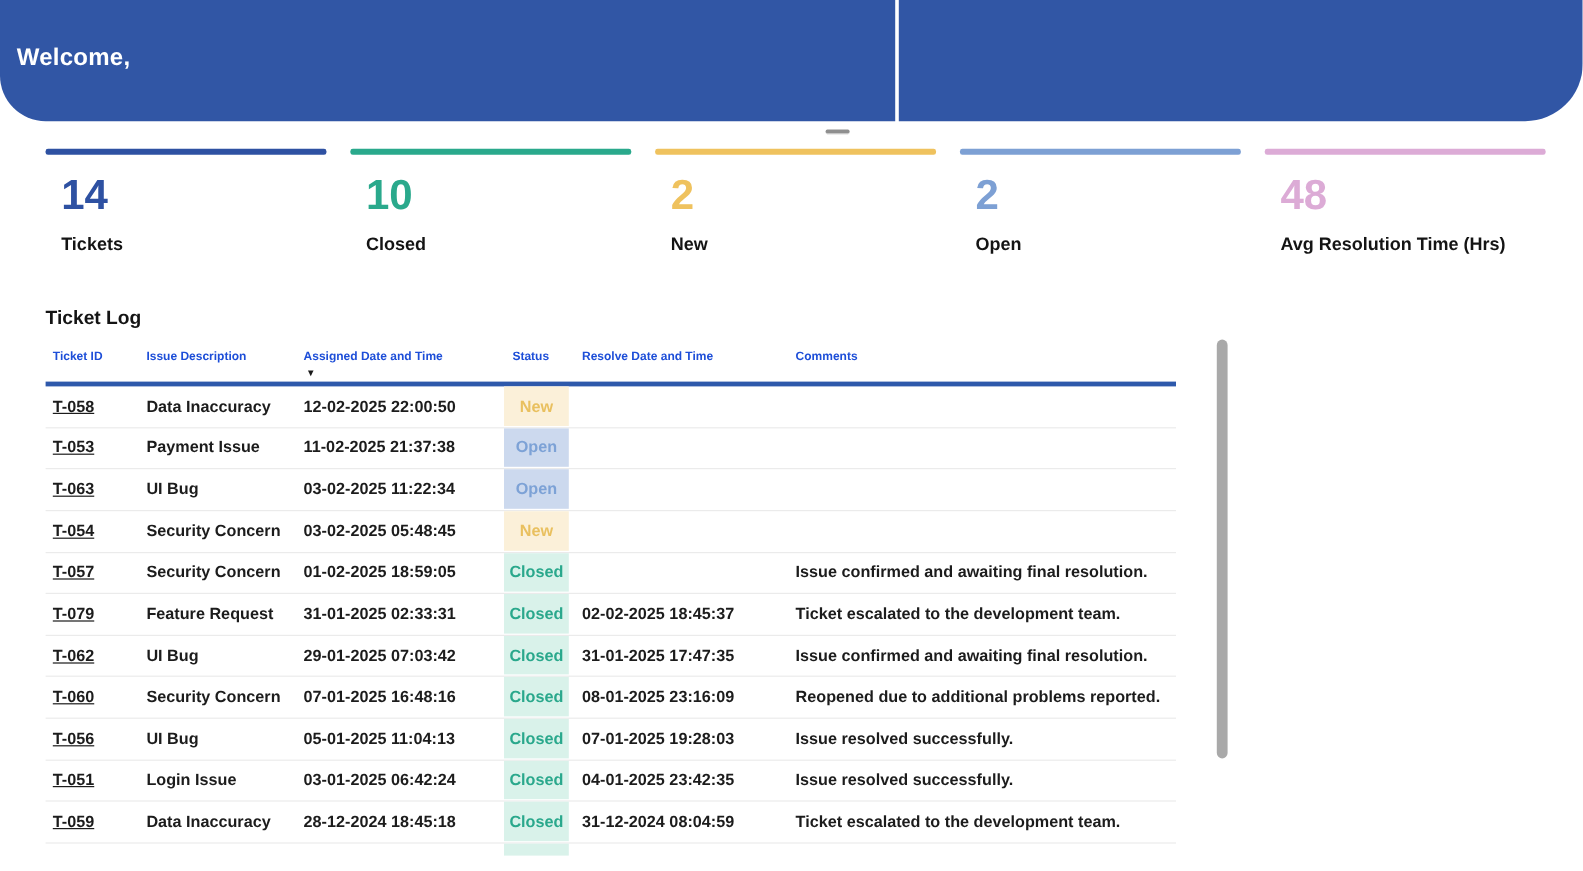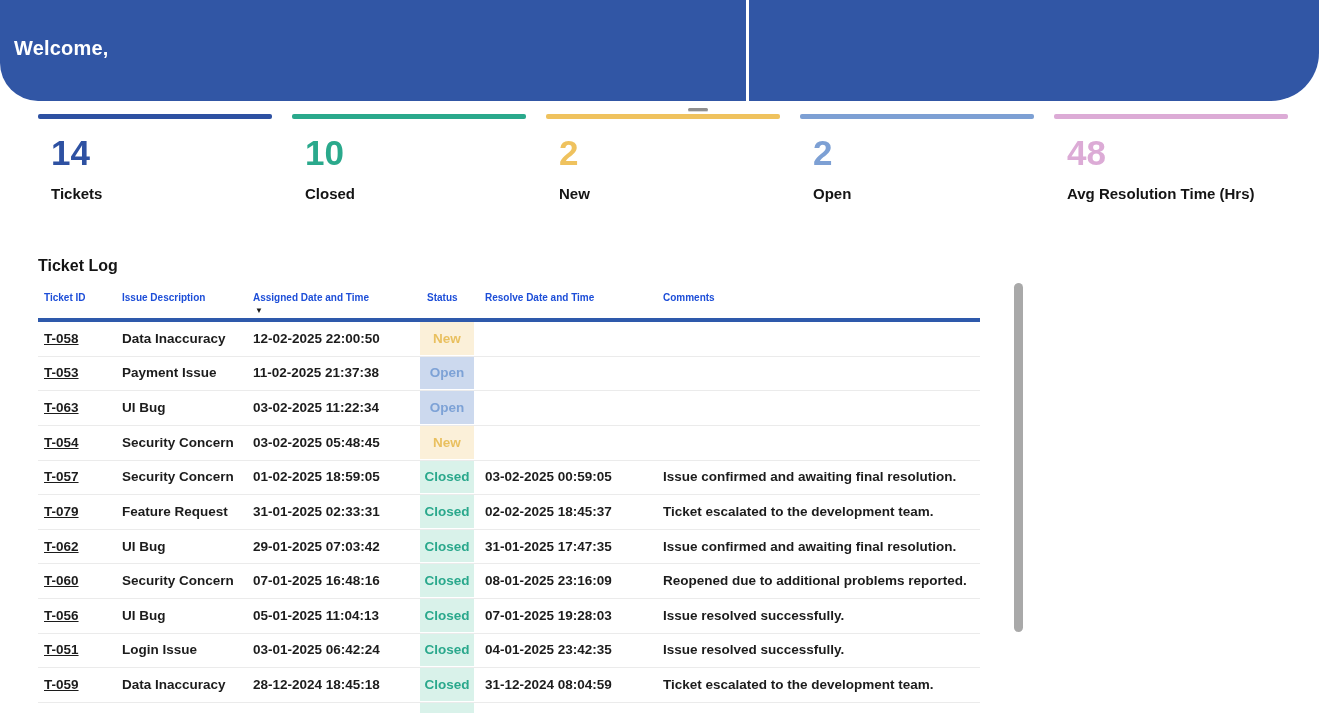--- a/index.html
+++ b/index.html
@@ -23,21 +23,21 @@
     position: absolute; left: 14px; top: 37px;
     font-size: 20px; font-weight: bold; color: #ffffff; letter-spacing: 0.2px;
   }
   .drag-dash {
     position: absolute; left: 688px; top: 108px; width: 20px; height: 3px;
     background: #8f8f8f; border-radius: 2px; box-shadow: 0 1px 0 #d9d9d9;
   }
 
   
   .kpi-row {
-    position: absolute; left: 38px; top: 114px; width: 1250px;
+    position: absolute; left: 38px; top: 124px; width: 1250px;
     display: flex; gap: 20px;
   }
   .kpi-card { flex: 1 1 0; }
   .kpi-bar { height: 5px; border-radius: 2px; }
   .kpi-value {
     margin: 16px 0 0 13px; font-size: 35px; font-weight: bold; line-height: 1;
   }
   .kpi-label {
     margin: 15px 0 0 13px; font-size: 15px; font-weight: bold; color: #141414;
   }
@@ -162,21 +162,20 @@
           <div class="cell c-assign">03-02-2025 05:48:45</div>
           <div class="cell c-status" style="background: rgb(251, 240, 217); color: rgb(233, 192, 95);">New</div>
           <div class="cell c-resolve"></div>
           <div class="cell c-comment"></div>
         </div>
         <div class="row">
           <div class="cell c-ticket">T-057</div>
           <div class="cell c-issue">Security Concern</div>
           <div class="cell c-assign">01-02-2025 18:59:05</div>
           <div class="cell c-status" style="background: rgb(217, 242, 234); color: rgb(42, 168, 140);">Closed</div>
-          <div class="cell c-resolve">03-02-2025 00:59:05</div>
           <div class="cell c-comment">Issue confirmed and awaiting final resolution.</div>
         </div>
         <div class="row">
           <div class="cell c-ticket">T-079</div>
           <div class="cell c-issue">Feature Request</div>
           <div class="cell c-assign">31-01-2025 02:33:31</div>
           <div class="cell c-status" style="background: rgb(217, 242, 234); color: rgb(42, 168, 140);">Closed</div>
           <div class="cell c-resolve">02-02-2025 18:45:37</div>
           <div class="cell c-comment">Ticket escalated to the development team.</div>
         </div>

